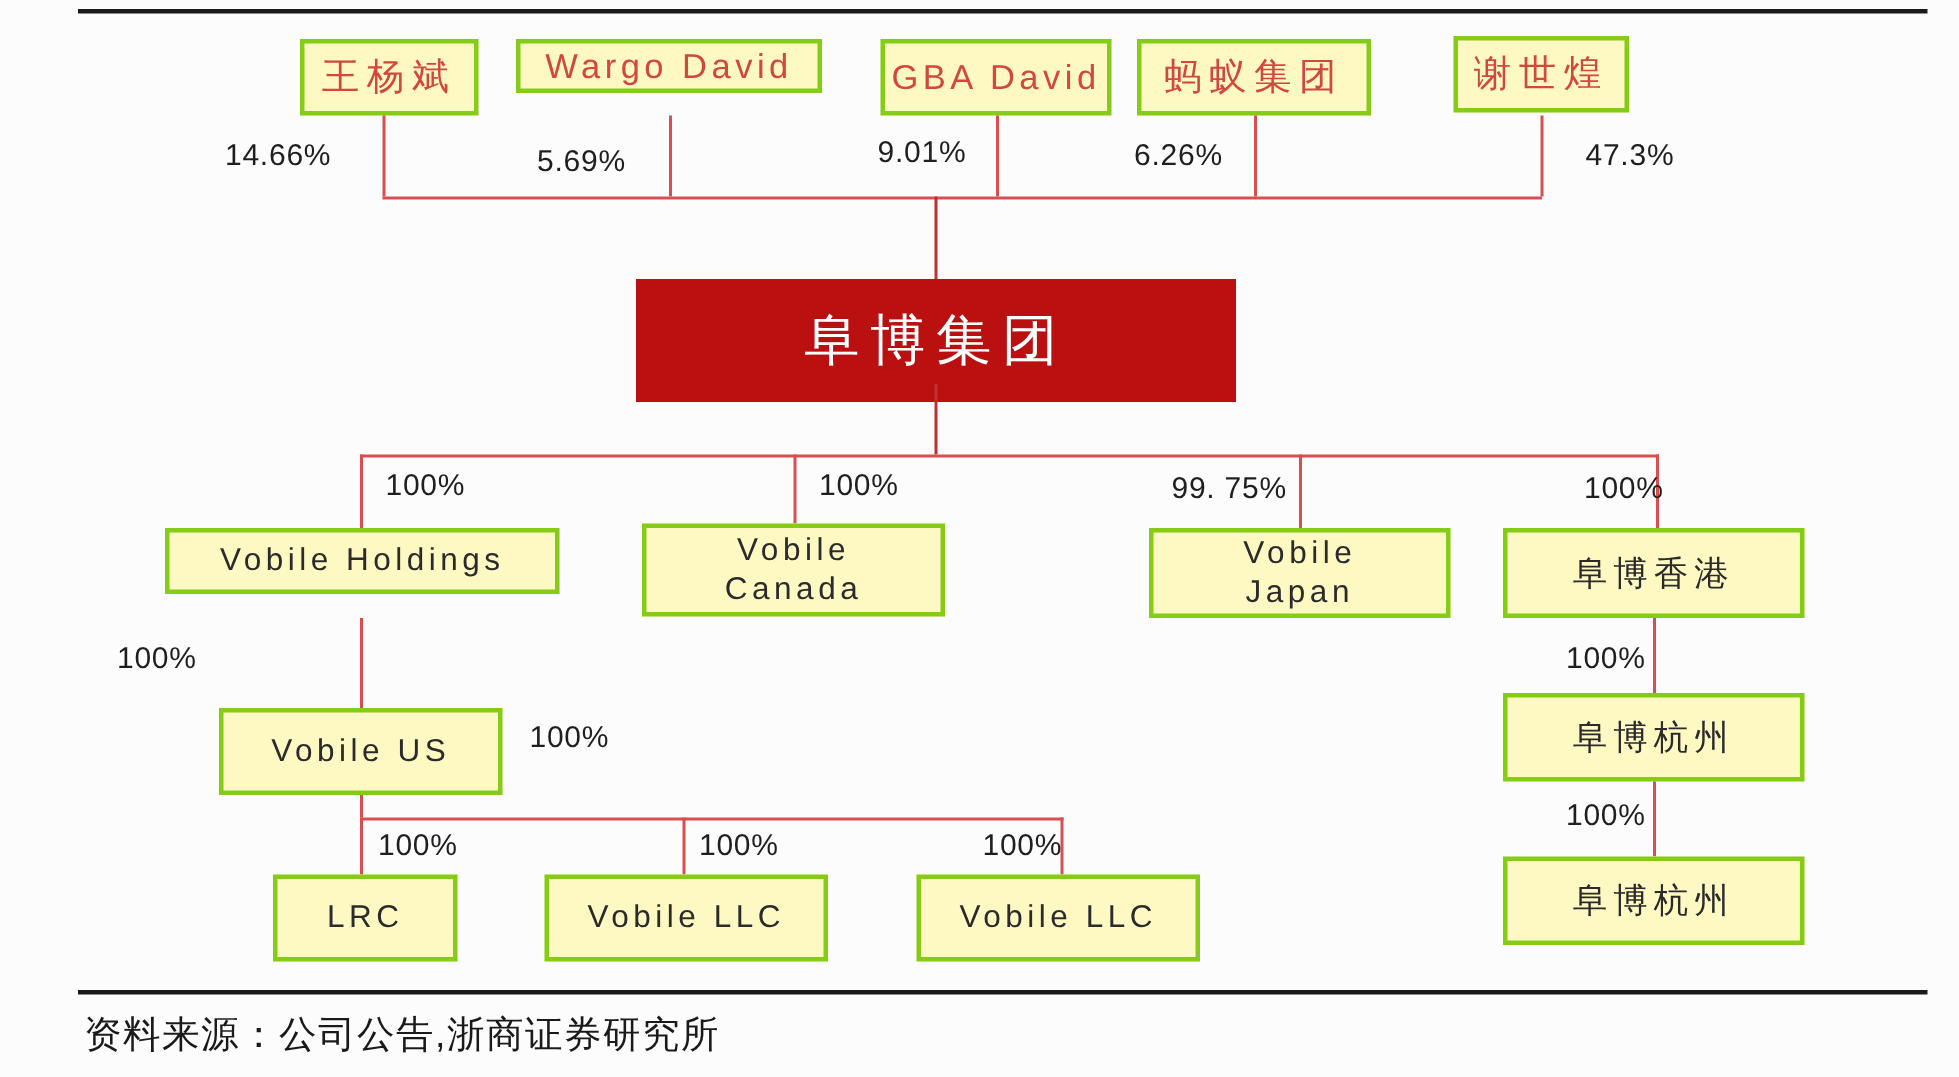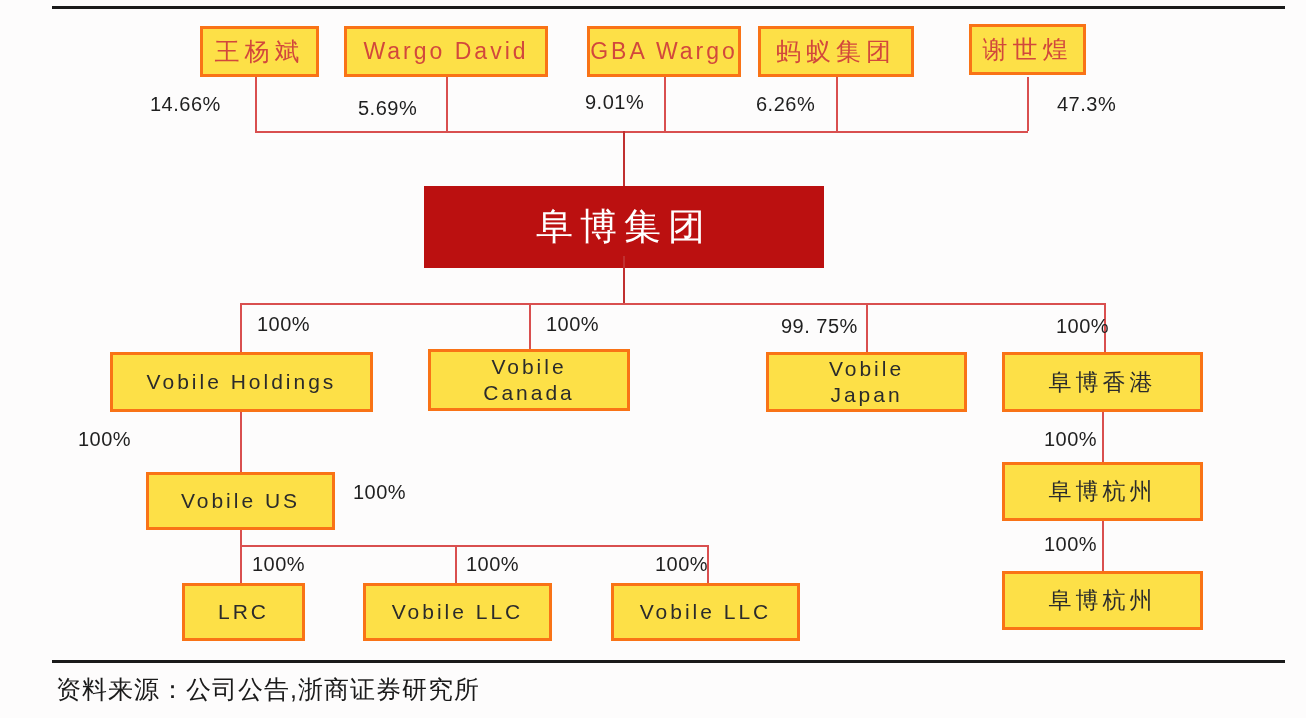--- a/index.html
+++ b/index.html
@@ -49,22 +49,22 @@
     background: #d94f4f;
   }
   .vline.strong, .hline.strong {
     background: #c03030;
   }
 
   
   .node {
     position: absolute;
     box-sizing: border-box;
-    border: 3px solid #f97316;
-    background: #fde047;
+    border: 3px solid #84cc16;
+    background: #fef9c3;
     display: flex;
     align-items: center;
     justify-content: center;
     text-align: center;
     line-height: 1.25;
     letter-spacing: 1.5px;
   }
   .node.owner {
     color: #d2483c;
     font-size: 23px;
@@ -117,26 +117,26 @@
 
 <div id="canvas">
 
   <div class="hrule-top"></div>
   <div class="hrule-bottom"></div>
 
   <div class="node owner cjk" style="left:200px; top:26px; width:119px; height:51px;">
     <span>王杨斌</span>
   </div>
 
-  <div class="node owner" style="left:344px; top:26px; width:204px; height:51px;">
+  <div class="node owner" style="left:344px; top:26px; width:204px; height:36px;">
     <span>Wargo David</span>
   </div>
 
   <div class="node owner" style="left:587px; top:26px; width:154px; height:51px;">
-    <span>GBA Wargo</span>
+    <span>GBA David</span>
   </div>
 
   <div class="node owner cjk" style="left:758px; top:26px; width:156px; height:51px;">
     <span>蚂蚁集团</span>
   </div>
 
   <div class="node owner cjk" style="left:969px; top:24px; width:117px; height:51px;">
     <span>谢世煌</span>
   </div>
 
@@ -167,21 +167,21 @@
   <div class="vline" style="left:240px; top:303px; height:49px;"></div>
   <div class="vline" style="left:529px; top:303px; height:46px;"></div>
   <div class="vline" style="left:866px; top:303px; height:49px;"></div>
   <div class="vline" style="left:1104px; top:303px; height:49px;"></div>
 
   <div class="pct" style="left:257px; top:313px;">100%</div>
   <div class="pct" style="left:546px; top:313px;">100%</div>
   <div class="pct" style="left:781px; top:315px;">99. 75%</div>
   <div class="pct" style="left:1056px; top:315px;">100%</div>
 
-  <div class="node sub" style="left:110px; top:352px; width:263px; height:60px;">
+  <div class="node sub" style="left:110px; top:352px; width:263px; height:44px;">
     <span>Vobile Holdings</span>
   </div>
 
   <div class="node sub" style="left:428px; top:349px; width:202px; height:62px; flex-direction:column;">
     <span>Vobile</span>
     <span>Canada</span>
   </div>
 
   <div class="node sub" style="left:766px; top:352px; width:201px; height:60px; flex-direction:column;">
     <span>Vobile</span>

